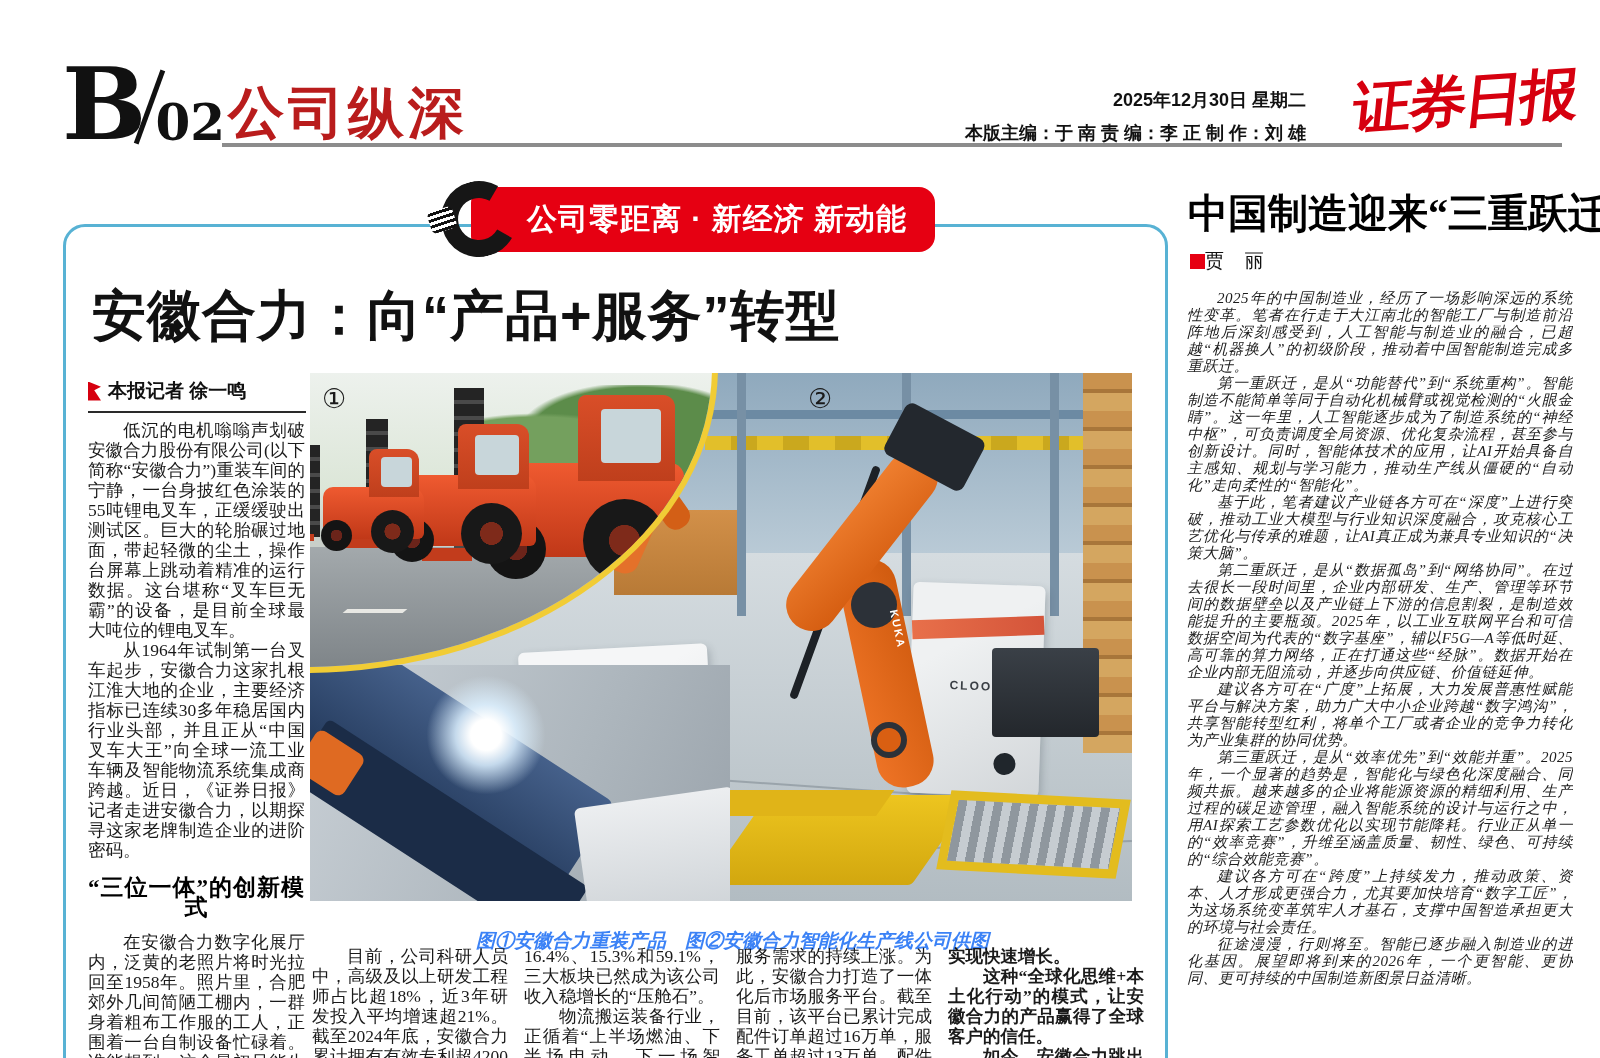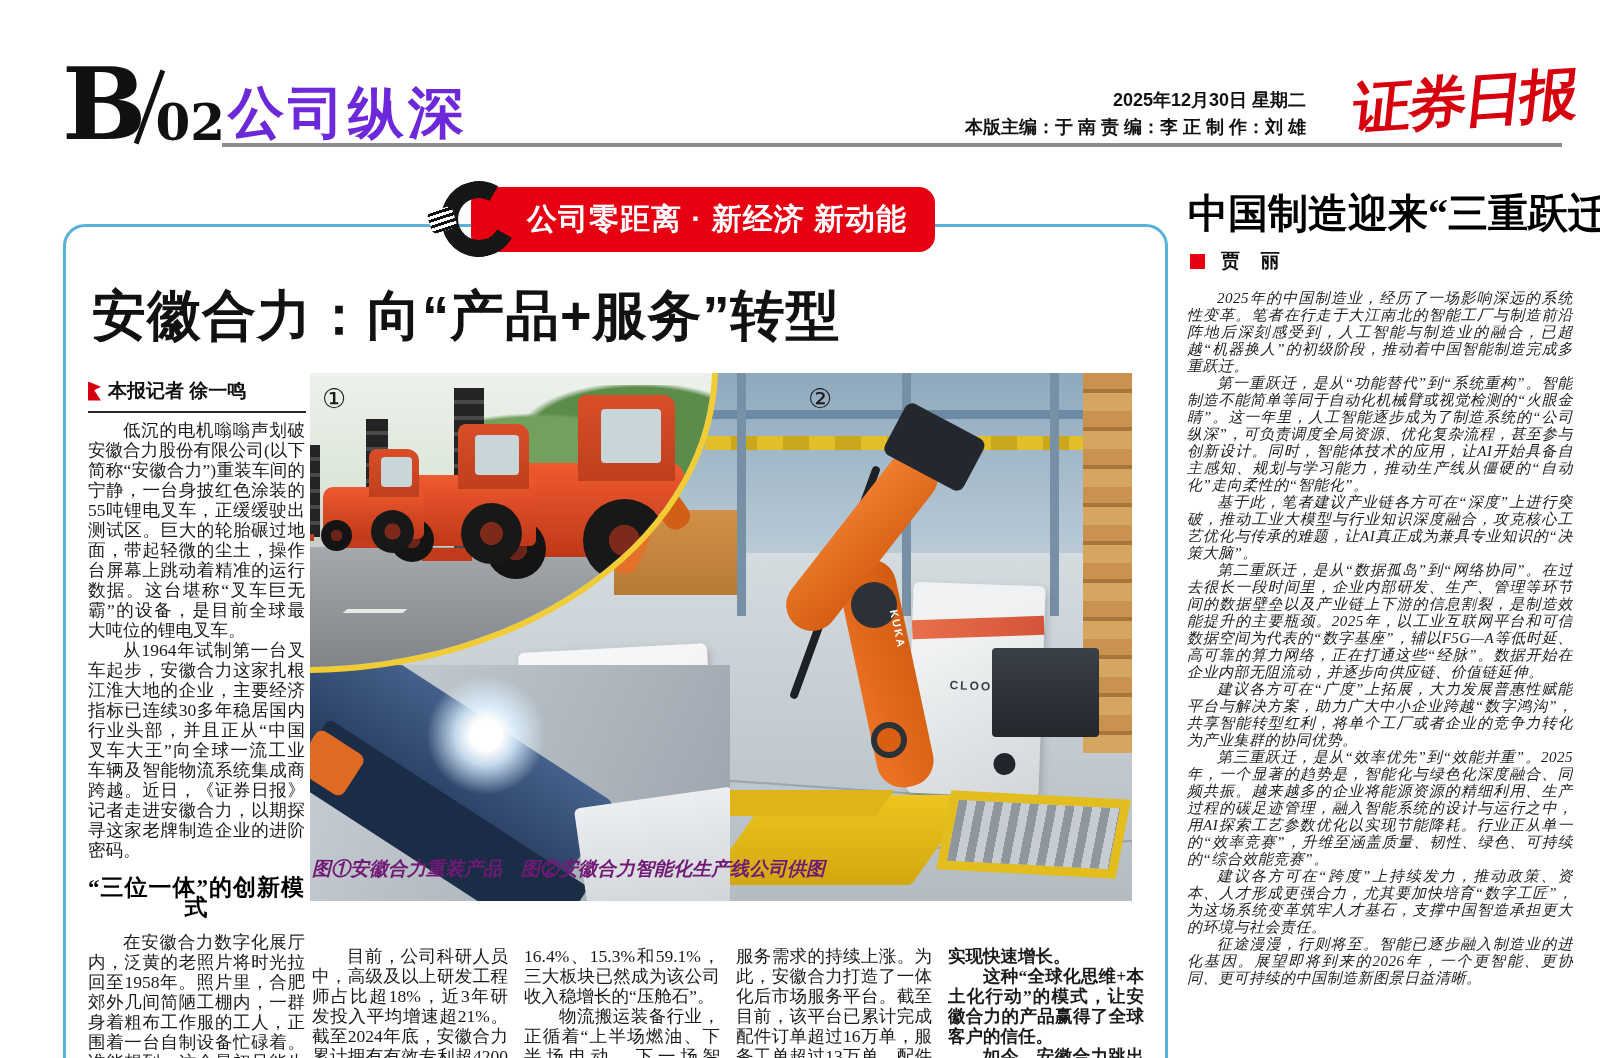--- a/index.html
+++ b/index.html
@@ -4,24 +4,24 @@
 <style>
   * { margin:0; padding:0; box-sizing:border-box; }
   body { background:#e9e9e9; font-family:"Liberation Serif", serif; }
   .page { position:relative; width:1600px; height:1058px; background:#fff; overflow:hidden; margin:0 auto; }
 
   
   .hdr-b { position:absolute; left:62px; top:58px; display:flex; align-items:flex-end; color:#111; }
   .hdr-b .bchar { font-family:"DejaVu Serif", serif; font-weight:900; font-size:100px; line-height:92px; }
   .hdr-b .slash { width:5px; height:78px; background:#111; transform:rotate(20deg); margin:0 4px 4px 0; }
   .hdr-b .bnum { font-family:"DejaVu Serif", serif; font-weight:900; font-size:50px; line-height:50px; margin-bottom:2px; }
-  .hdr-section { position:absolute; left:228px; top:76px; font-family:"Liberation Sans", sans-serif; font-weight:900; font-size:56px; color:#6d28d9; letter-spacing:4px; }
+  .hdr-section { position:absolute; left:228px; top:76px; font-family:"Liberation Sans", sans-serif; font-weight:900; font-size:56px; color:#b91c1c; letter-spacing:4px; }
   .hdr-rule { position:absolute; left:222px; top:143px; width:1340px; height:4px; background:#8c8c8c; }
   .hdr-meta { position:absolute; left:916px; top:88px; width:390px; text-align:right; font-family:"Liberation Sans", sans-serif; font-weight:bold; font-size:18px; color:#111; }
-  .hdr-meta .line2 { margin-top:3px; }
+  .hdr-meta .line2 { margin-top:9px; }
   .masthead { position:absolute; left:1352px; top:58px; width:225px; font-family:"DejaVu Serif", serif; font-weight:900; font-size:58px; color:#d6000f; transform:skewX(-10deg) rotate(-4deg); letter-spacing:-3px; text-align:center; line-height:86px; }
 
   
   .main-box { position:absolute; left:63px; top:224px; width:1105px; height:880px; border:3px solid #58b2d4; border-radius:22px; background:#fff; }
 
   
   .badge { position:absolute; left:441px; top:179px; display:flex; align-items:center; height:80px; }
   .badge .hand { position:absolute; left:-12px; top:30px; width:26px; height:22px; background:repeating-linear-gradient(0deg,#111 0 3px,#fff 3px 6px); border-radius:5px; transform:rotate(-18deg); z-index:3; }
   .badge .cring { position:relative; z-index:2; width:76px; height:76px; border-radius:50%; border:17px solid #161616; border-right-color:transparent; transform:rotate(-15deg); background:transparent; }
   .badge .pill { position:relative; z-index:1; margin-left:-46px; background:#e60012; color:#fff; font-family:"Liberation Sans", sans-serif; font-weight:900; font-size:30px; padding:12px 28px 12px 56px; border-radius:16px; letter-spacing:1px; white-space:nowrap; }
@@ -36,21 +36,21 @@
   .ncol p { text-indent:2em; }
   .ncol p.cont { text-indent:0; }
   .col-left { left:88px; top:420px; width:217px; height:638px; }
   .subhead { font-size:23px; font-weight:900; text-indent:0 !important; text-align:center; margin:18px 0 14px; letter-spacing:1px; color:#000; }
   .bcol1 { left:312px;  top:946px; width:196px; height:112px; }
   .bcol2 { left:524px;  top:946px; width:196px; height:112px; }
   .bcol3 { left:736px;  top:946px; width:196px; height:112px; }
   .bcol4 { left:948px;  top:946px; width:196px; height:112px;font-weight:bold; }
 
   
-  .caption-row { position:absolute; left:312px; top:856px; width:841px; display:flex; justify-content:flex-start; align-items:baseline; font-weight:bold; font-style:italic; font-size:19px; color:#701a75; }
+  .caption-row { position:absolute; left:312px; top:928px; width:841px; display:flex; justify-content:center; align-items:baseline; font-weight:bold; font-style:italic; font-size:19px; color:#3b82f6; }
 
   
   .photo { position:absolute; left:310px; top:373px; width:822px; height:528px; overflow:hidden; background:#c3d2da; }
   .photo * { position:absolute; }
   .ph-ceil { left:0; top:0; width:100%; height:34%; background:linear-gradient(#8fa9bd,#b9cad6); }
   .ph-floor { left:0; bottom:0; width:100%; height:66%; background:linear-gradient(#d5dce0,#b2bcc2); }
   .ph-beam { left:40%; top:7%; width:60%; height:9px; background:#6c8aa3; }
   .ph-crane { left:48%; top:12%; width:52%; height:14px; background:repeating-linear-gradient(90deg,#e2bf2a 0 26px,#caa81e 26px 52px); }
   .ph-colm { top:0; width:9px; height:46%; background:#7790a5; }
   .ph-rack { right:0; top:0; width:6%; height:72%; background:repeating-linear-gradient(180deg,#c9924e 0 16px,#a8763a 16px 20px,#d4a660 20px 38px); }
@@ -110,21 +110,21 @@
   .fk .body { right:0; bottom:10%; width:84%; height:52%; background:linear-gradient(#ef5a30,#c03818); border-radius:10px 14px 6px 6px; }
   .fk .cab { right:4%; bottom:52%; width:42%; height:48%; background:linear-gradient(#d94e28,#bf3f1c); border-radius:8px 12px 0 0; box-shadow:none; }
   .fk .win { right:10%; bottom:62%; width:26%; height:30%; background:#c8d6da; border-radius:4px; }
   .fk .wheel1 { right:8%; bottom:-4%; width:36%; aspect-ratio:1/1; border-radius:50%; background:radial-gradient(circle,#7e2a1a 0 26%,#181818 27% 100%); }
   .fk .wheel2 { left:14%; bottom:-2%; width:26%; aspect-ratio:1/1; border-radius:50%; background:radial-gradient(circle,#6b241a 0 26%,#141414 27% 100%); }
 
   .ph-label { font-size:27px; color:#1a1a1a; font-style:normal; z-index:5; font-family:"DejaVu Sans", sans-serif; }
 
   
   .side-title { position:absolute; left:1188px; top:186px; width:384px; text-align:center; font-family:"Liberation Serif", serif; font-weight:900; font-size:40px; color:#000; white-space:nowrap; }
-  .side-byline { position:absolute; left:1190px; top:248px; display:flex; align-items:center; gap:16px; font-weight:bold; font-size:19px; letter-spacing:8px; color:#111; }
+  .side-byline { position:absolute; left:1190px; top:248px; display:flex; align-items:center; gap:0; font-weight:normal; font-size:19px; letter-spacing:8px; color:#111; }
   .side-byline .sq { width:15px; height:15px; background:#e60012; flex:0 0 auto; }
   .side-body { position:absolute; left:1187px; top:290px; width:386px; height:766px; overflow:hidden; text-align:justify; font-style:italic; font-size:15px; line-height:17px; letter-spacing:.5px; color:#1c1c1c; }
   .side-body p { text-indent:2em; }
 </style>
 </head>
 <body>
 
 <div class="page">
 
   <div class="hdr-b">
@@ -277,21 +277,21 @@
     <p>如今，安徽合力跳出单一海外销售的局限，搭建起覆盖全球</p>
   </div>
 
   <div class="side-title">中国制造迎来“三重跃迁”</div>
   <div class="side-byline">
     <span class="sq"></span>
     <span>贾 丽</span>
   </div>
   <div class="side-body">
     <p>2025年的中国制造业，经历了一场影响深远的系统性变革。笔者在行走于大江南北的智能工厂与制造前沿阵地后深刻感受到，人工智能与制造业的融合，已超越“机器换人”的初级阶段，推动着中国智能制造完成多重跃迁。</p>
-    <p>第一重跃迁，是从“功能替代”到“系统重构”。智能制造不能简单等同于自动化机械臂或视觉检测的“火眼金睛”。这一年里，人工智能逐步成为了制造系统的“公司纵深”，可负责调度全局资源、优化复杂流程，甚至参与创新设计。同时，智能体技术的应用，让AI开始具备自主感知、规划与学习能力，推动生产线从僵硬的“自动化”走向柔性的“智能化”。</p>
+    <p>第一重跃迁，是从“功能替代”到“系统重构”。智能制造不能简单等同于自动化机械臂或视觉检测的“火眼金睛”。这一年里，人工智能逐步成为了制造系统的“神经中枢”，可负责调度全局资源、优化复杂流程，甚至参与创新设计。同时，智能体技术的应用，让AI开始具备自主感知、规划与学习能力，推动生产线从僵硬的“自动化”走向柔性的“智能化”。</p>
     <p>基于此，笔者建议产业链各方可在“深度”上进行突破，推动工业大模型与行业知识深度融合，攻克核心工艺优化与传承的难题，让AI真正成为兼具专业知识的“决策大脑”。</p>
     <p>第二重跃迁，是从“数据孤岛”到“网络协同”。在过去很长一段时间里，企业内部研发、生产、管理等环节间的数据壁垒以及产业链上下游的信息割裂，是制造效能提升的主要瓶颈。2025年，以工业互联网平台和可信数据空间为代表的“数字基座”，辅以F5G—A等低时延、高可靠的算力网络，正在打通这些“经脉”。数据开始在企业内部无阻流动，并逐步向供应链、价值链延伸。</p>
     <p>建议各方可在“广度”上拓展，大力发展普惠性赋能平台与解决方案，助力广大中小企业跨越“数字鸿沟”，共享智能转型红利，将单个工厂或者企业的竞争力转化为产业集群的协同优势。</p>
     <p>第三重跃迁，是从“效率优先”到“效能并重”。2025年，一个显著的趋势是，智能化与绿色化深度融合、同频共振。越来越多的企业将能源资源的精细利用、生产过程的碳足迹管理，融入智能系统的设计与运行之中，用AI探索工艺参数优化以实现节能降耗。行业正从单一的“效率竞赛”，升维至涵盖质量、韧性、绿色、可持续的“综合效能竞赛”。</p>
     <p>建议各方可在“跨度”上持续发力，推动政策、资本、人才形成更强合力，尤其要加快培育“数字工匠”，为这场系统变革筑牢人才基石，支撑中国智造承担更大的环境与社会责任。</p>
     <p>征途漫漫，行则将至。智能已逐步融入制造业的进化基因。展望即将到来的2026年，一个更智能、更协同、更可持续的中国制造新图景日益清晰。</p>
   </div>
 
 </div>
 

